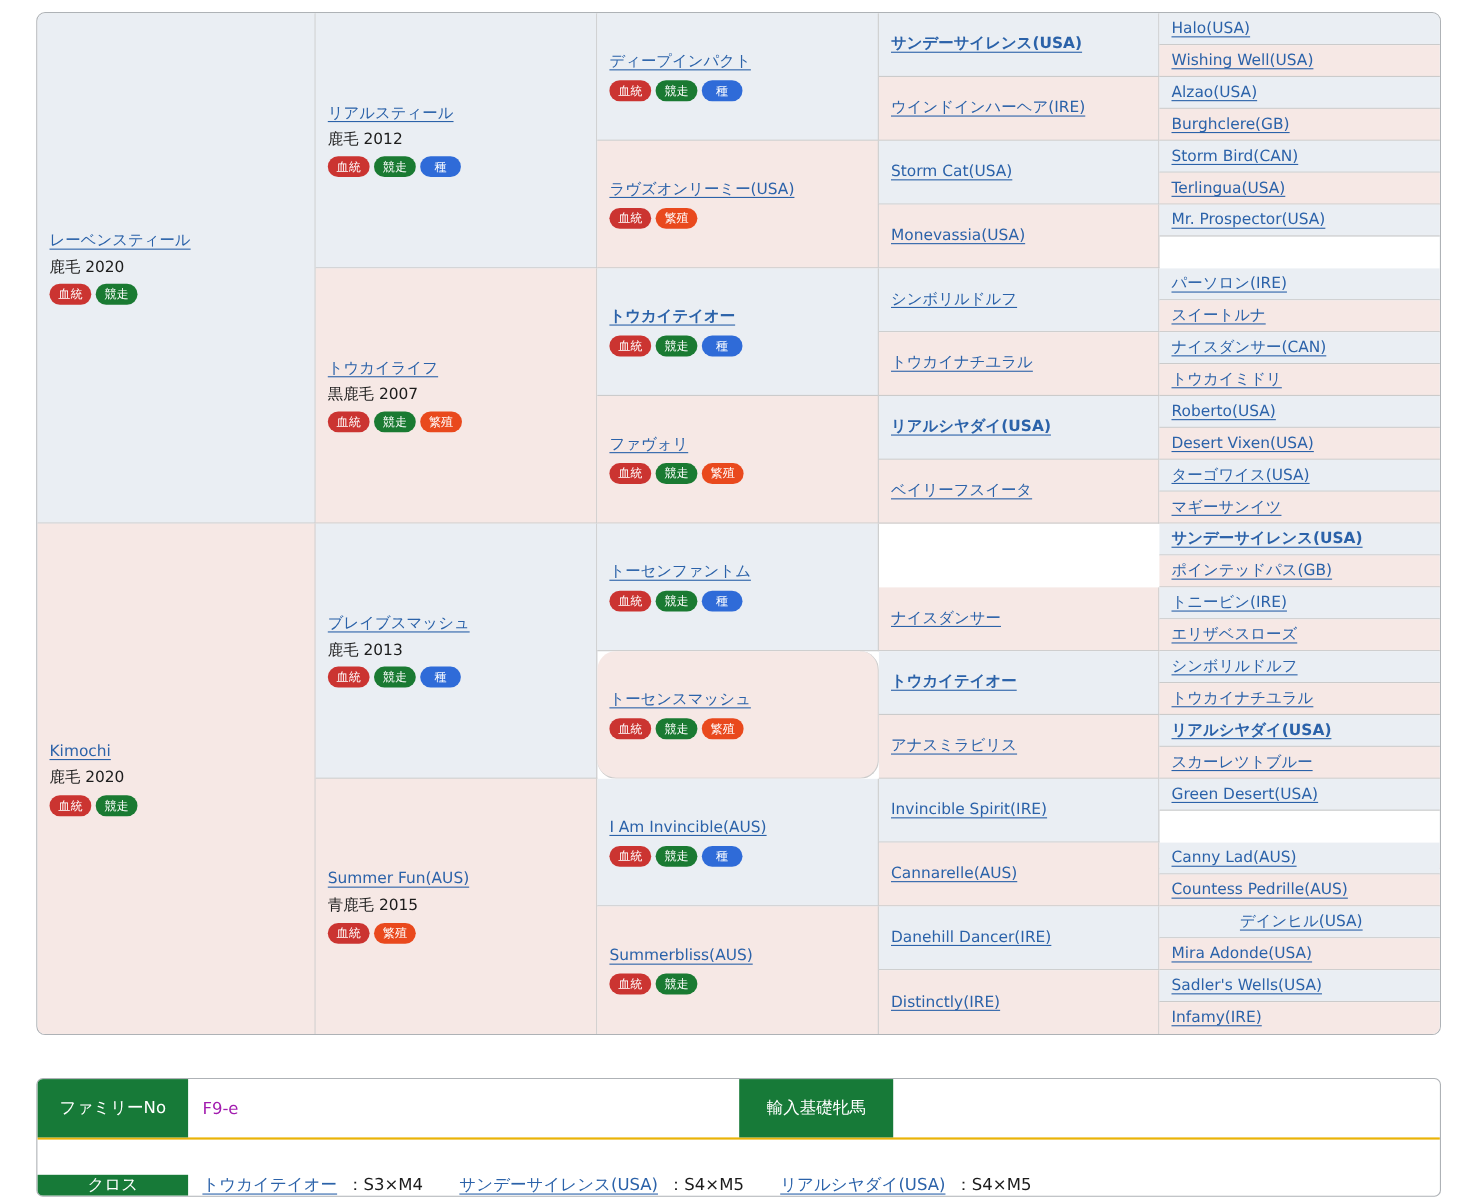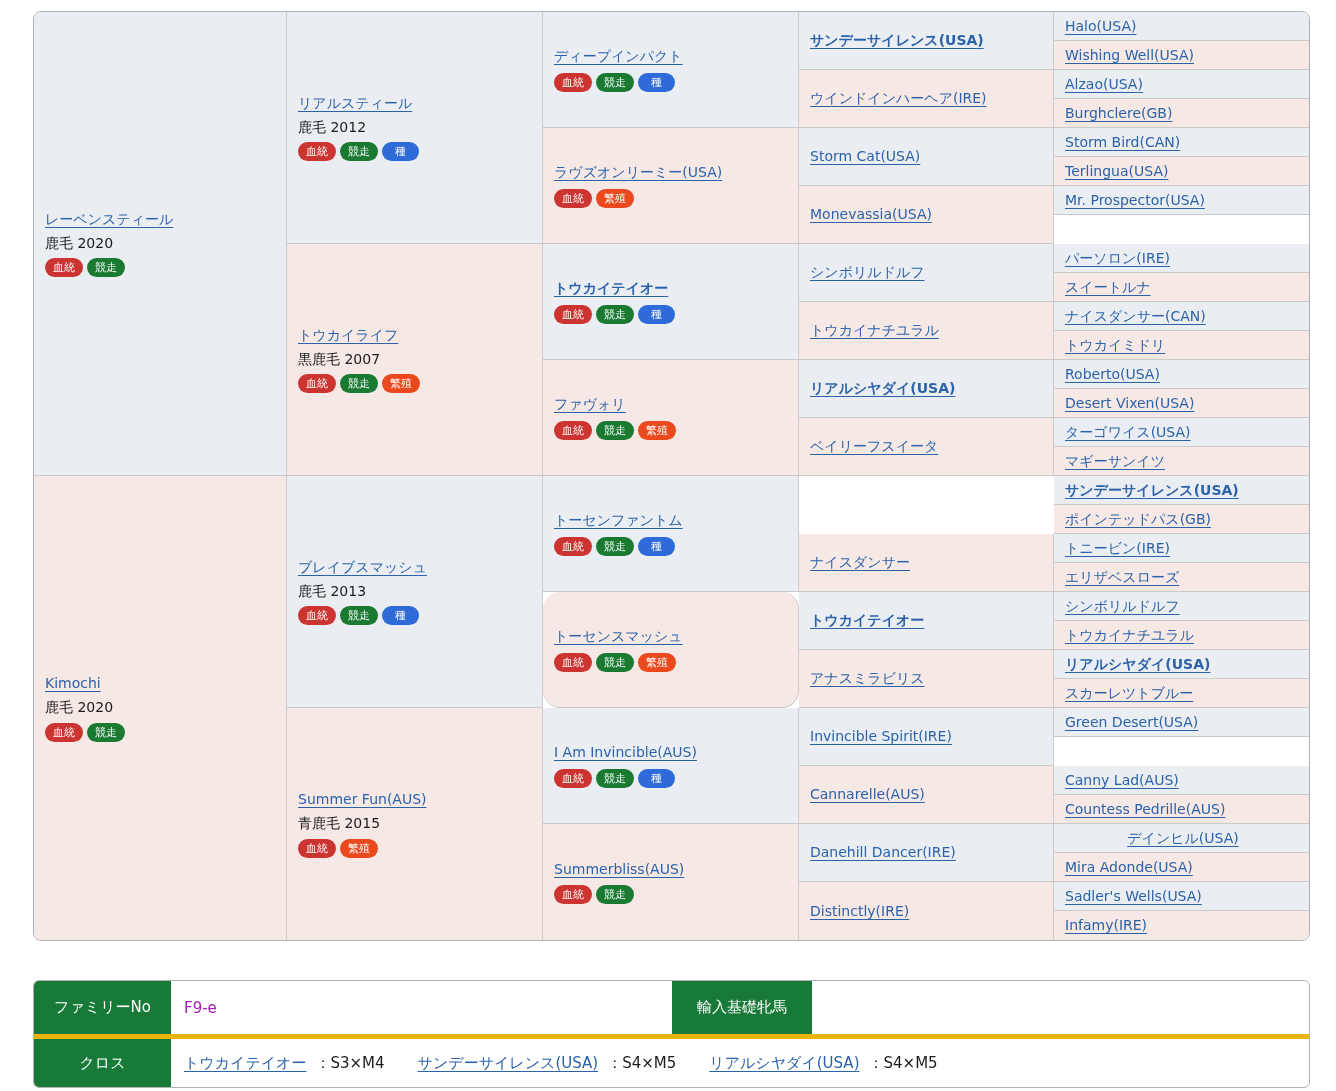--- a/index.html
+++ b/index.html
@@ -55,21 +55,21 @@
   
   .footer {
     width:1277px;
     margin-top:39px;
     border:1px solid #aeb2b6;
     border-radius:6px;
     overflow:hidden;
     background:#fff;
   }
   .f-row { display:flex; height:53px; align-items:stretch; }
-  .f-row + .f-row { border-top:5px solid #eab308; }
+  .f-row + .f-row { border-top:2px solid #eab308;align-items:flex-end; }
   .f-label {
     width:137px; flex:none;
     background:var(--green,#177a38);
     color:#fff; font-size:15px;
     display:flex; align-items:center; justify-content:center;
   }
   .f-value {
     width:501px; flex:none;
     display:flex; align-items:center;
     padding-left:13px;

